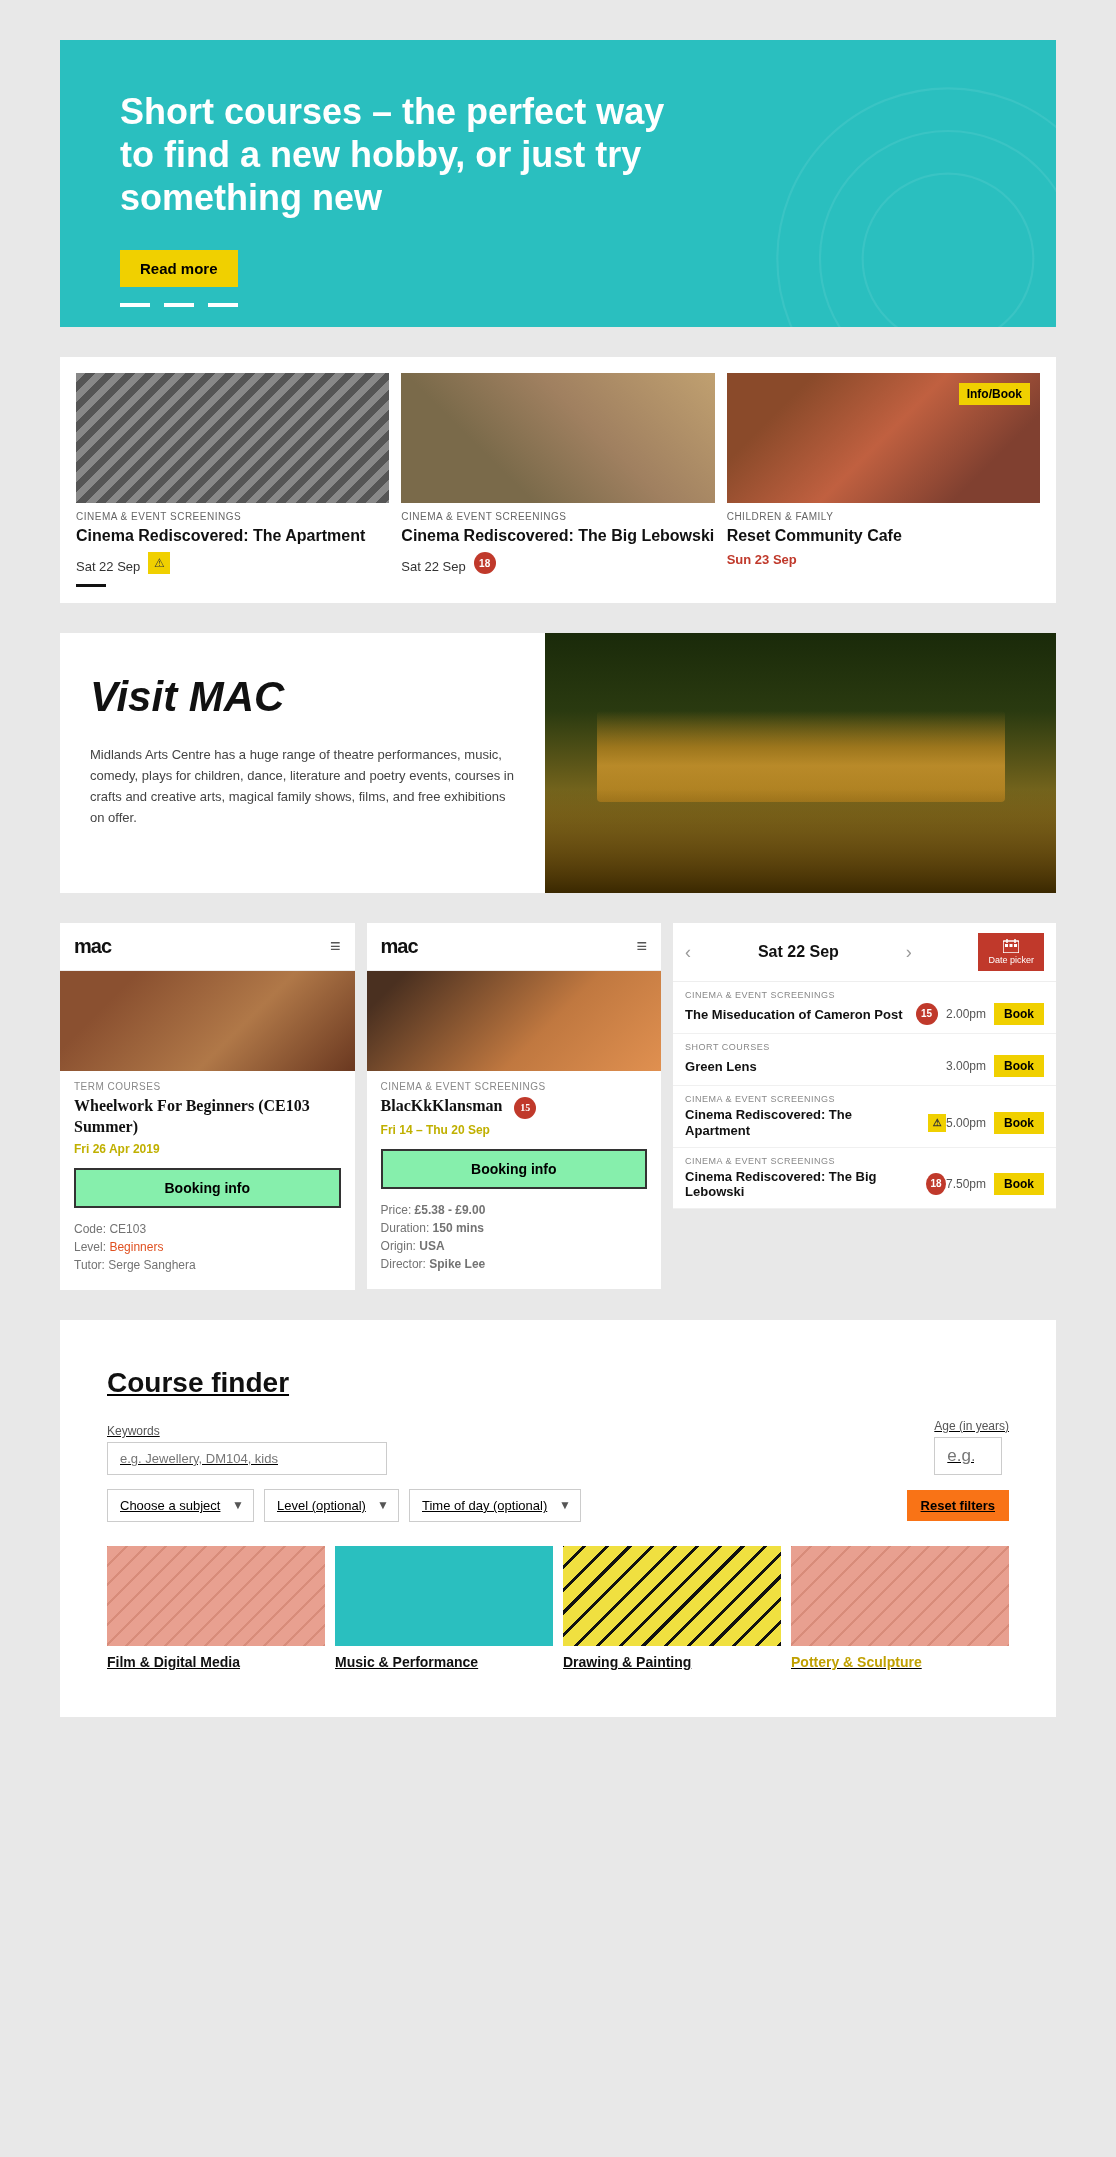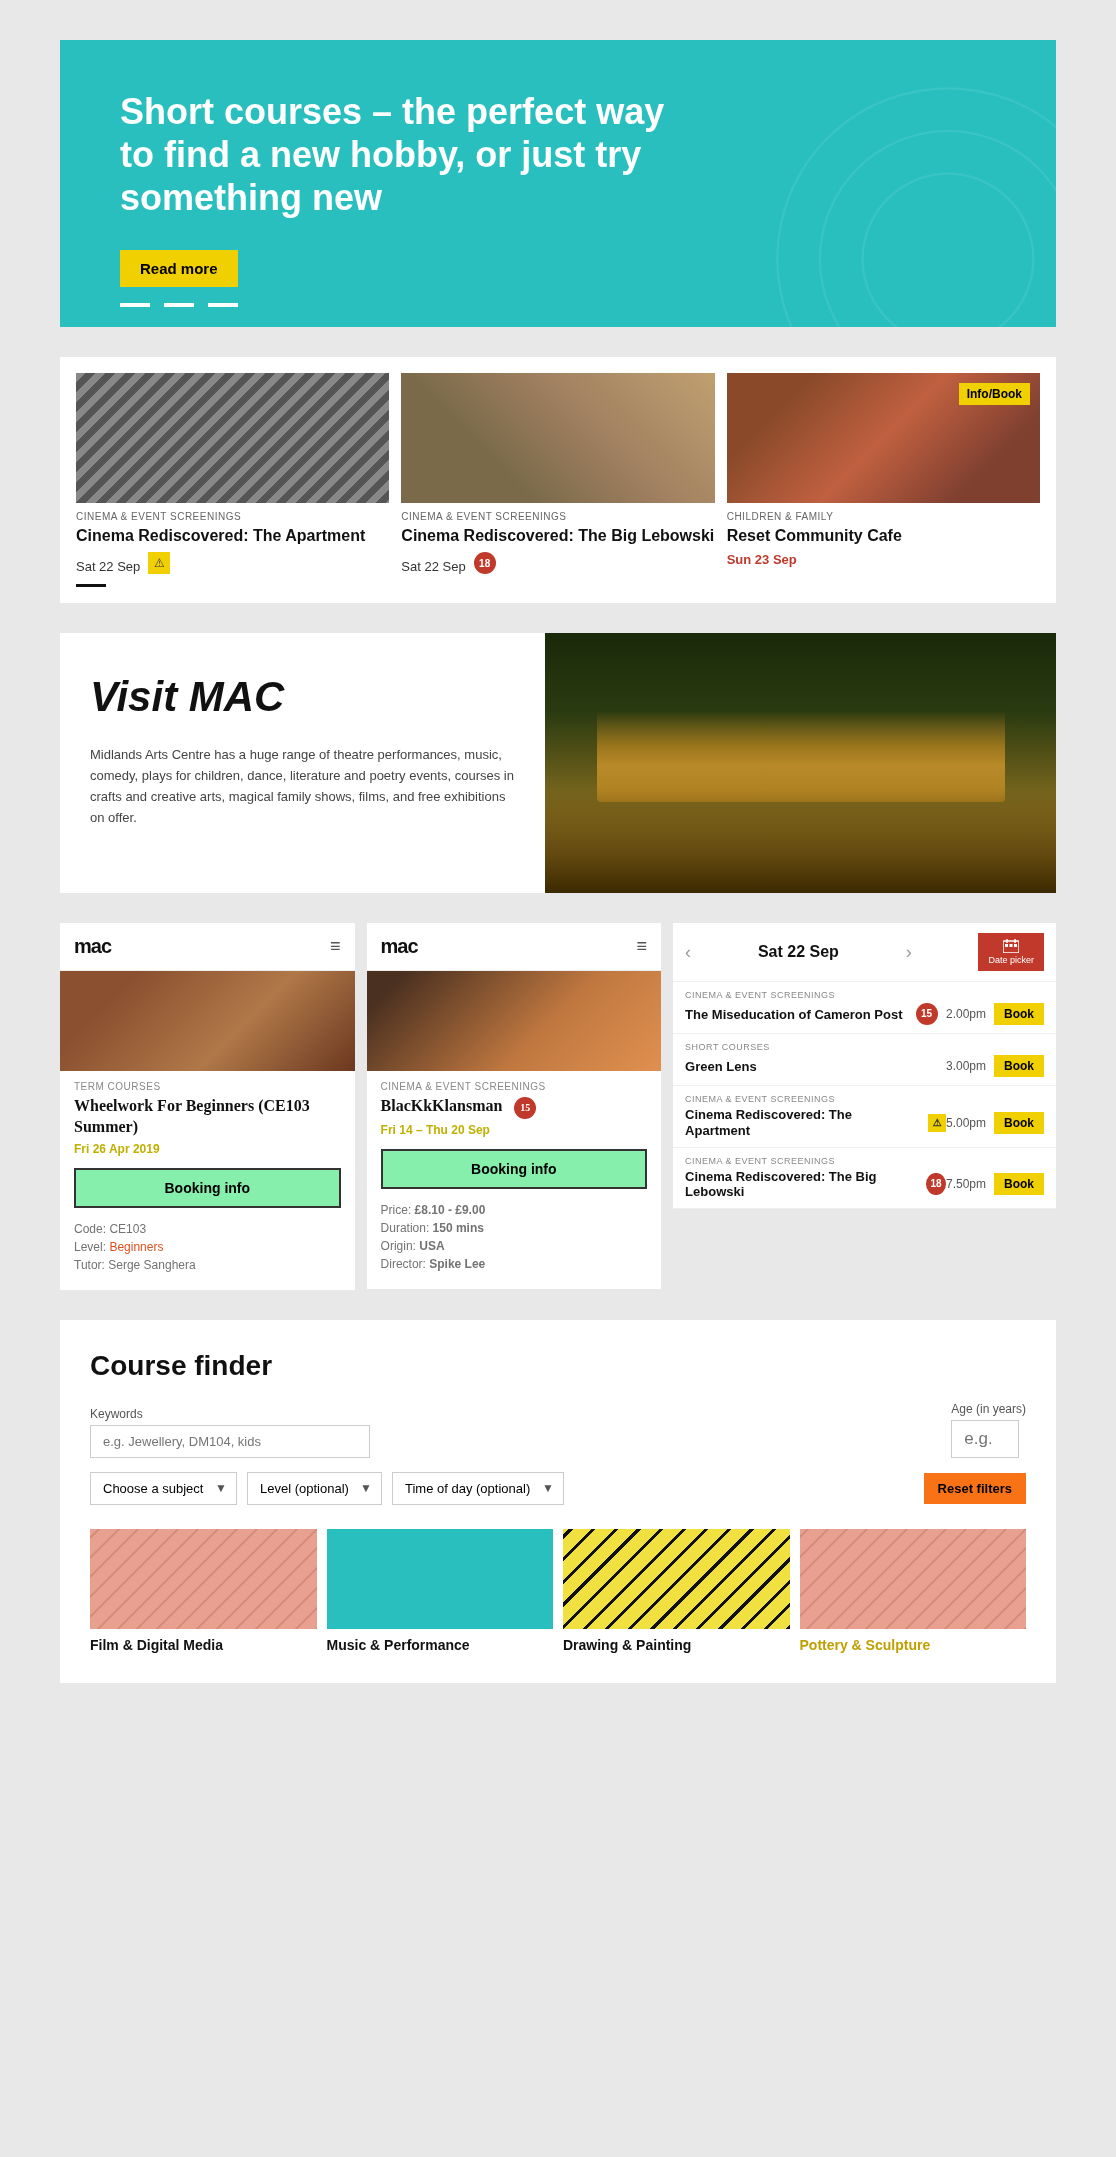--- a/index.html
+++ b/index.html
@@ -344,21 +344,22 @@
       padding: 4px 10px;
       font-size: 12px;
       font-weight: bold;
       cursor: pointer;
     }
 
     
     .course-finder {
       margin: 0 60px 30px;
       background: white;
-      padding: 30px;
+      padding: 47px;
+      text-decoration: underline;
     }
     .course-finder h2 {
       font-size: 28px;
       font-weight: 900;
       color: #111;
       margin-bottom: 20px;
     }
     .finder-row {
       display: flex;
       gap: 16px;
@@ -571,21 +572,21 @@
     <div class="mac-content">
       <div class="term-label">CINEMA &amp; EVENT SCREENINGS</div>
       <div class="mac-title">
         <span>BlacKkKlansman</span>
         <span class="age-badge">15</span>
       </div>
       <div class="mac-date">Fri 14 – Thu 20 Sep</div>
       <button class="booking-btn">Booking info</button>
       <div class="mac-info-row">
         <span class="mac-info-label">Price:</span>
-        <span style="font-weight:bold;">£8.10 - £9.00</span>
+        <span style="font-weight:bold;">£5.38 - £9.00</span>
       </div>
       <div class="mac-info-row">
         <span class="mac-info-label">Duration:</span>
         <span style="font-weight:bold;">150 mins</span>
       </div>
       <div class="mac-info-row">
         <span class="mac-info-label">Origin:</span>
         <span style="font-weight:bold;">USA</span>
       </div>
       <div class="mac-info-row">

